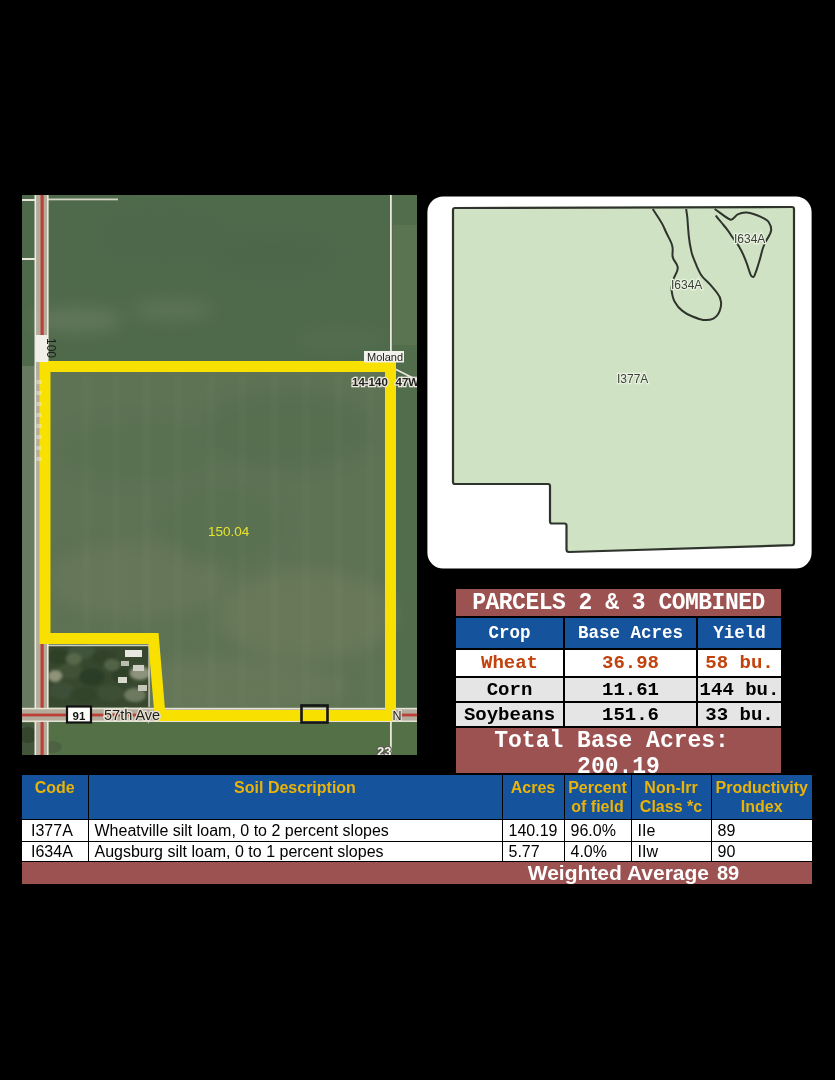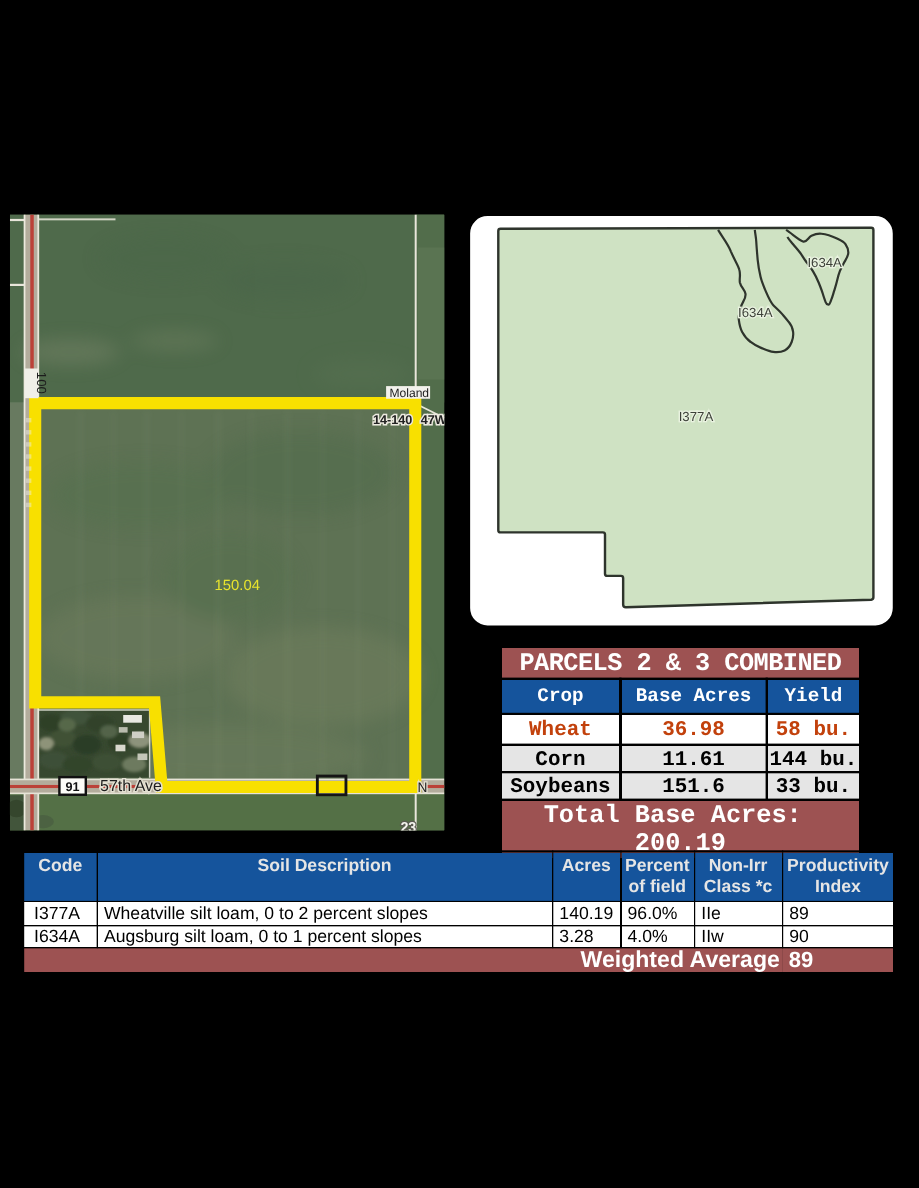--- a/index.html
+++ b/index.html
@@ -15,32 +15,32 @@
   #parcels .ph td{background:#9d5252;color:#fff;font-size:23px;letter-spacing:-0.5px;height:27px;}
   #parcels .pb td{background:#15549c;color:#fff;font-size:17.5px;height:30px;}
   #parcels .pw td{background:#e5e5e5;color:#000;font-size:19px;height:23px;}
   #parcels .pw1 td{background:#fff;color:#c2410c;font-weight:bold;font-size:19px;height:26px;text-align:center;border:2.5px solid #000;padding:0;}
   #parcels .pf td{background:#9d5252;color:#fff;font-size:23px;height:25px;}
 
   
   #soils{left:20px;top:773px;width:792px;border-collapse:collapse;
          table-layout:fixed;position:absolute;border:2.5px solid #000;}
   #soils td{border:1.5px solid #000;padding:0;overflow:hidden;}
-  #soils .sh td{background:#15549c;color:#e5e5e5;font-weight:bold;font-size:16px;
+  #soils .sh td{background:#15549c;color:#eab308;font-weight:bold;font-size:16px;
                 text-align:center;vertical-align:top;height:41px;line-height:19px;
                 padding-top:3px;}
   #soils .sd td{background:#fff;color:#000;font-size:16px;height:21px;line-height:18px;
                 text-align:left;padding-left:6px;vertical-align:middle;}
   #soils .sf td{background:#9d5252;color:#fff;font-weight:bold;font-size:20px;
                 height:22px;line-height:20px;vertical-align:middle;}
 </style>
 </head>
 <body>
 
-<div class="abs" style="left:9px;top:195px;width:395px;height:560px;">
+<div class="abs" style="left:22px;top:195px;width:395px;height:560px;">
 <svg width="395" height="560" viewBox="0 0 395 560">
   <defs>
     <filter id="blr" x="-40%" y="-40%" width="180%" height="180%">
           <feGaussianBlur stdDeviation="8"></feGaussianBlur>
         </filter>
     <filter id="blr2" x="-40%" y="-40%" width="180%" height="180%">
           <feGaussianBlur stdDeviation="3"></feGaussianBlur>
         </filter>
     <filter id="blr3" x="-40%" y="-40%" width="180%" height="180%">
           <feGaussianBlur stdDeviation="1.6"></feGaussianBlur>
@@ -264,21 +264,21 @@
     <td style="padding-left:9px">I377A</td>
         <td>Wheatville silt loam, 0 to 2 percent slopes</td>
     <td>140.19</td>
         <td>96.0%</td>
         <td>IIe</td>
         <td>89</td>
   </tr>
   <tr class="sd" style="height:19px">
     <td style="padding-left:9px;height:19px">I634A</td>
         <td style="height:19px">Augsburg silt loam, 0 to 1 percent slopes</td>
-    <td style="height:19px">3.28</td>
+    <td style="height:19px">5.77</td>
         <td style="height:19px">4.0%</td>
         <td style="height:19px">IIw</td>
         <td style="height:19px">90</td>
   </tr>
   <tr class="sf">
     <td colspan="5" style="text-align:right;font-size:21px;padding-right:2px;border-right:none;">Weighted Average</td>
     <td style="text-align:left;padding-left:6px;border-left:none;">89</td>
   </tr>
 </tbody>
   </table>

